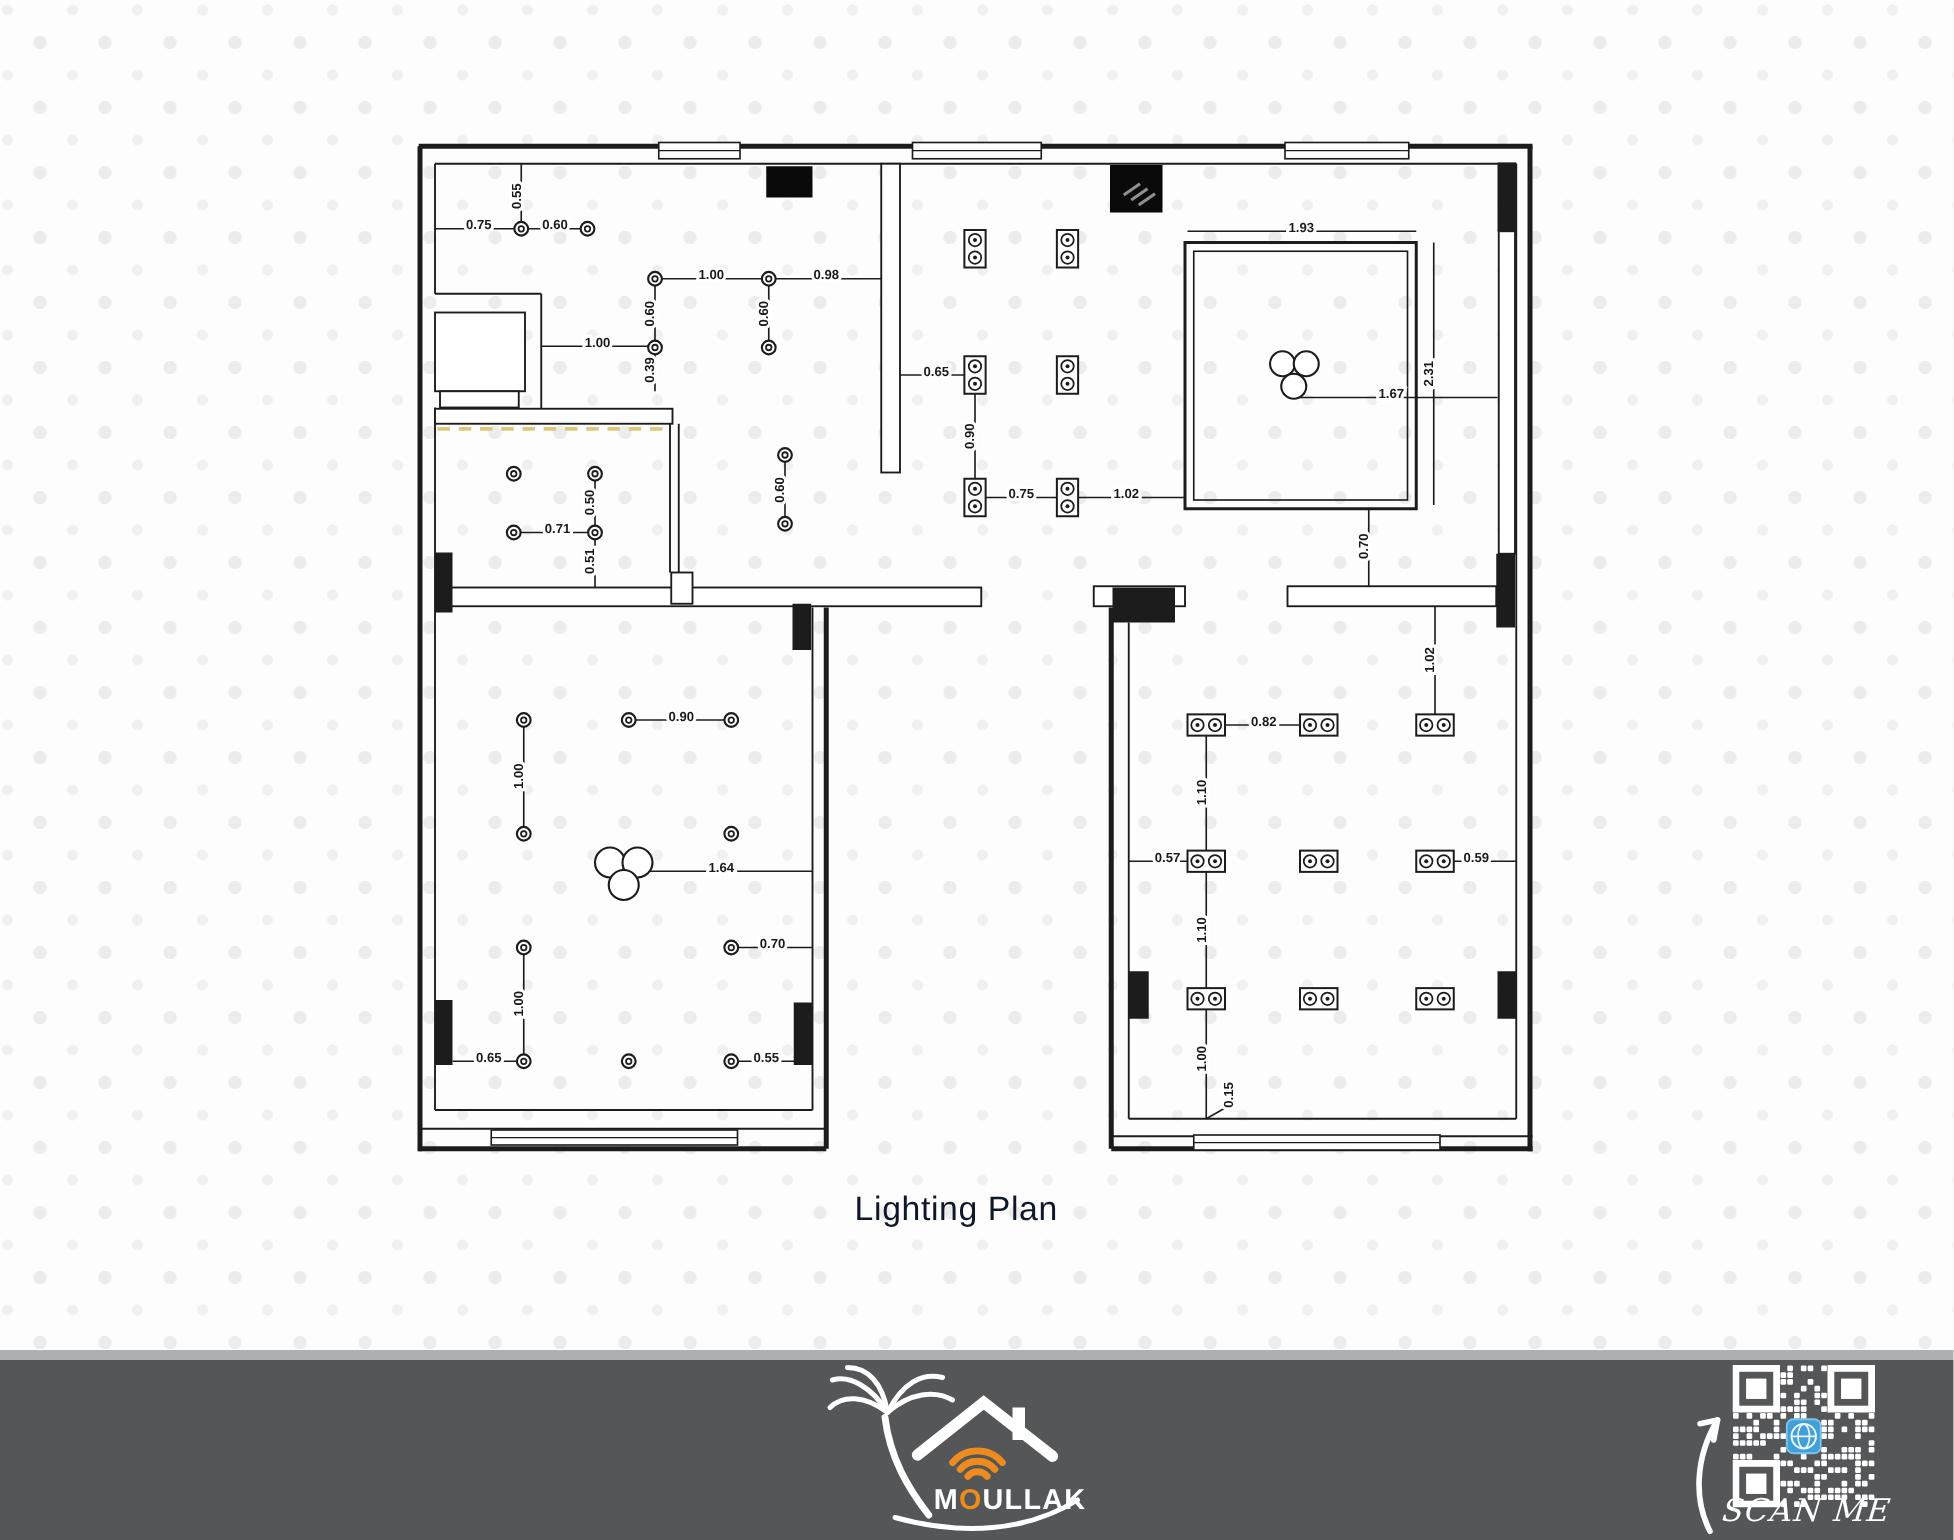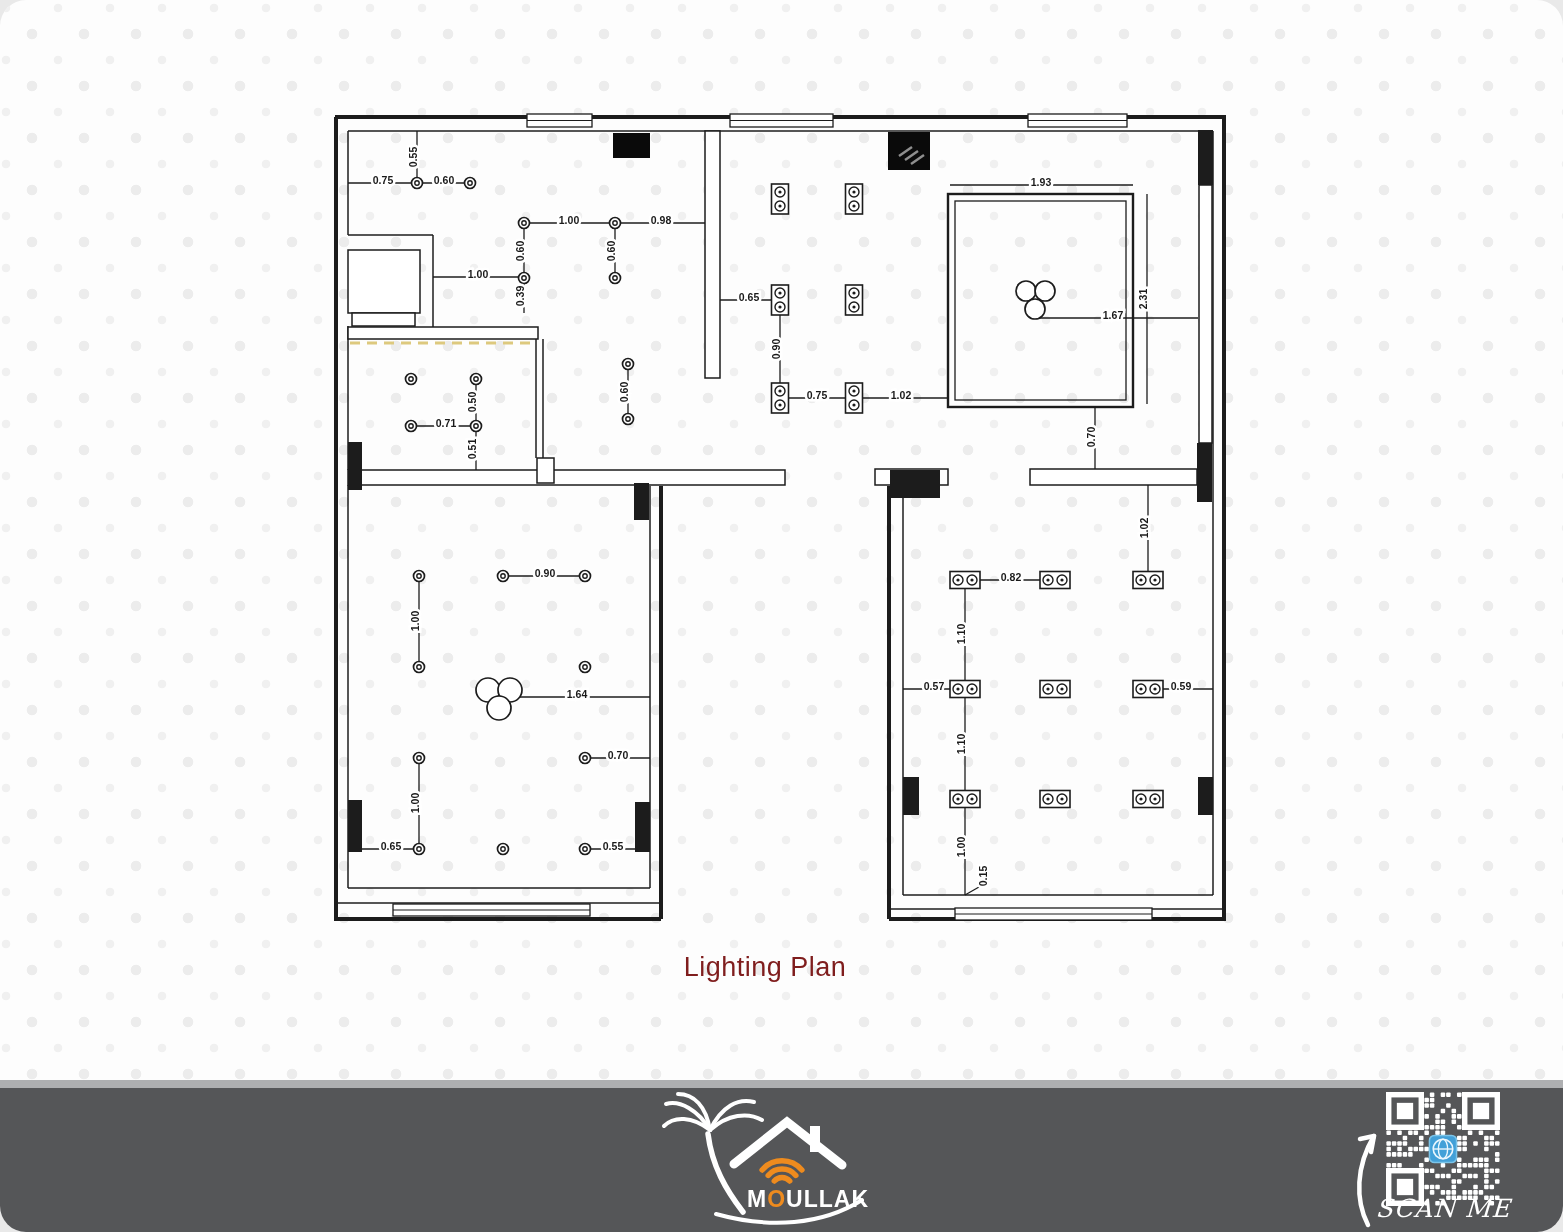--- a/index.html
+++ b/index.html
@@ -1,27 +1,27 @@
 <!DOCTYPE html>
 <html><head>
 <meta charset="utf-8">
 <style>
   html,body{margin:0;padding:0;background:#e9e9e9;}
   #page{position:relative;width:1563px;height:1232px;background:#fdfdfd;overflow:hidden;
-        font-family:"Liberation Sans",sans-serif;border-radius:26px;}
+        font-family:"Liberation Sans",sans-serif;}
   #dots{position:absolute;left:0;top:0;width:1563px;height:1080px;
         background-image:radial-gradient(circle,#ececec 5px,transparent 5.6px),
                          radial-gradient(circle,#f0f0f0 4px,transparent 4.6px);
         background-size:52px 52px,52px 52px;
         background-position:6px 8px,32px 34px;}
   #plan-svg{position:absolute;left:0;top:0;}
   #plan-svg text.dim{font:bold 10.5px "Liberation Sans",sans-serif;fill:#1a1a1a;
         stroke:#ffffff;stroke-width:5px;paint-order:stroke;text-anchor:middle;}
   #drawing-title{position:absolute;left:615px;top:952px;width:300px;text-align:center;
-        font-size:27px;color:#7f1d1d;letter-spacing:.5px;}
+        font-size:27px;color:#0f172a;letter-spacing:.5px;}
   #footer{position:absolute;left:0;top:1088px;width:1563px;height:144px;background:#555658;}
   #footer-strip{position:absolute;left:0;top:1080px;width:1563px;height:8px;background:#aeafb1;}
   #logo-svg{position:absolute;left:650px;top:1082px;}
   #logo-svg text.brand{font:bold 23px "Liberation Sans",sans-serif;letter-spacing:1px;}
   #qr-svg{position:absolute;left:1386px;top:1092px;}
   #scanme{position:absolute;left:1378px;top:1194px;width:130px;text-align:center;color:#ffffff;
         font-family:"DejaVu Serif",serif;font-style:italic;font-size:25px;transform:skewX(-6deg);
         letter-spacing:1px;white-space:nowrap;}
   #arrow-svg{position:absolute;left:1352px;top:1122px;}
 </style>

